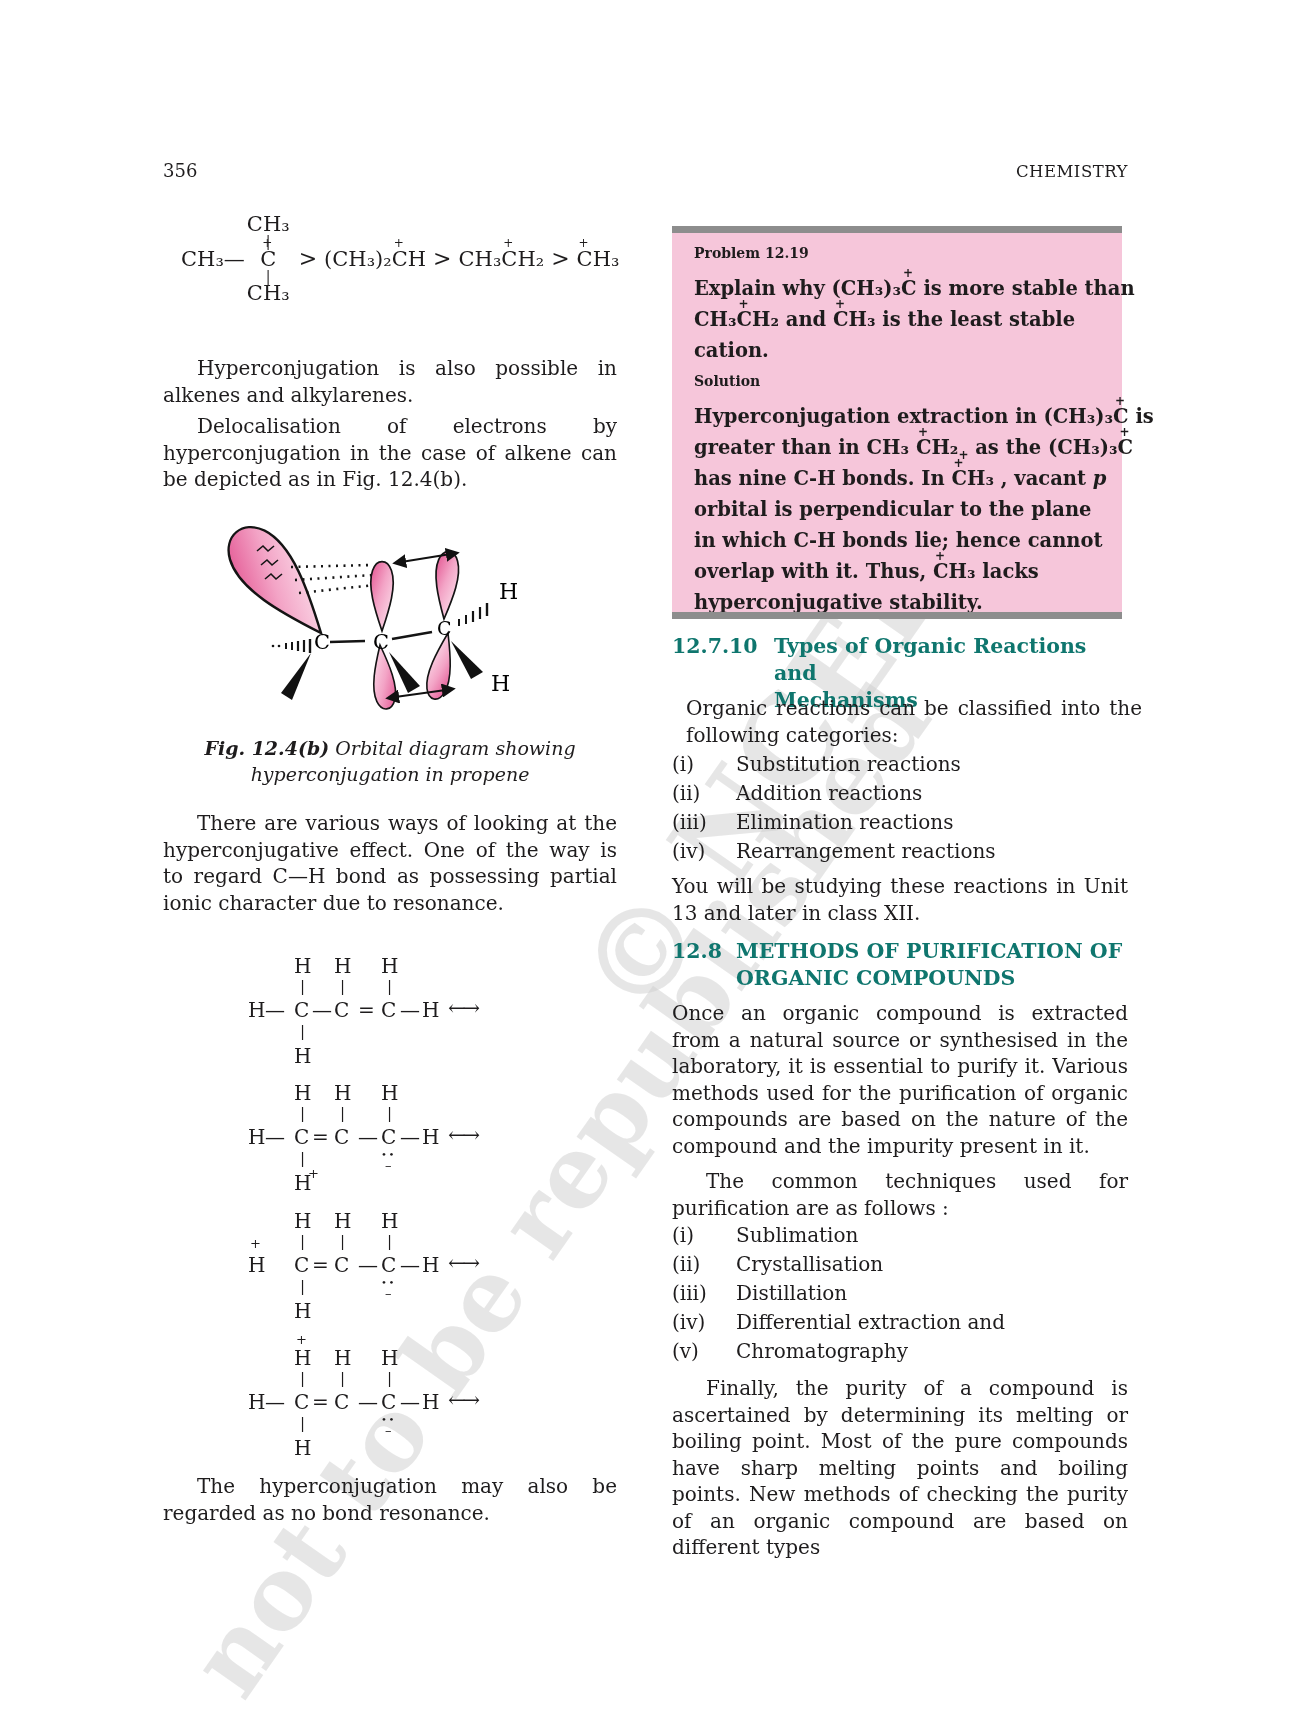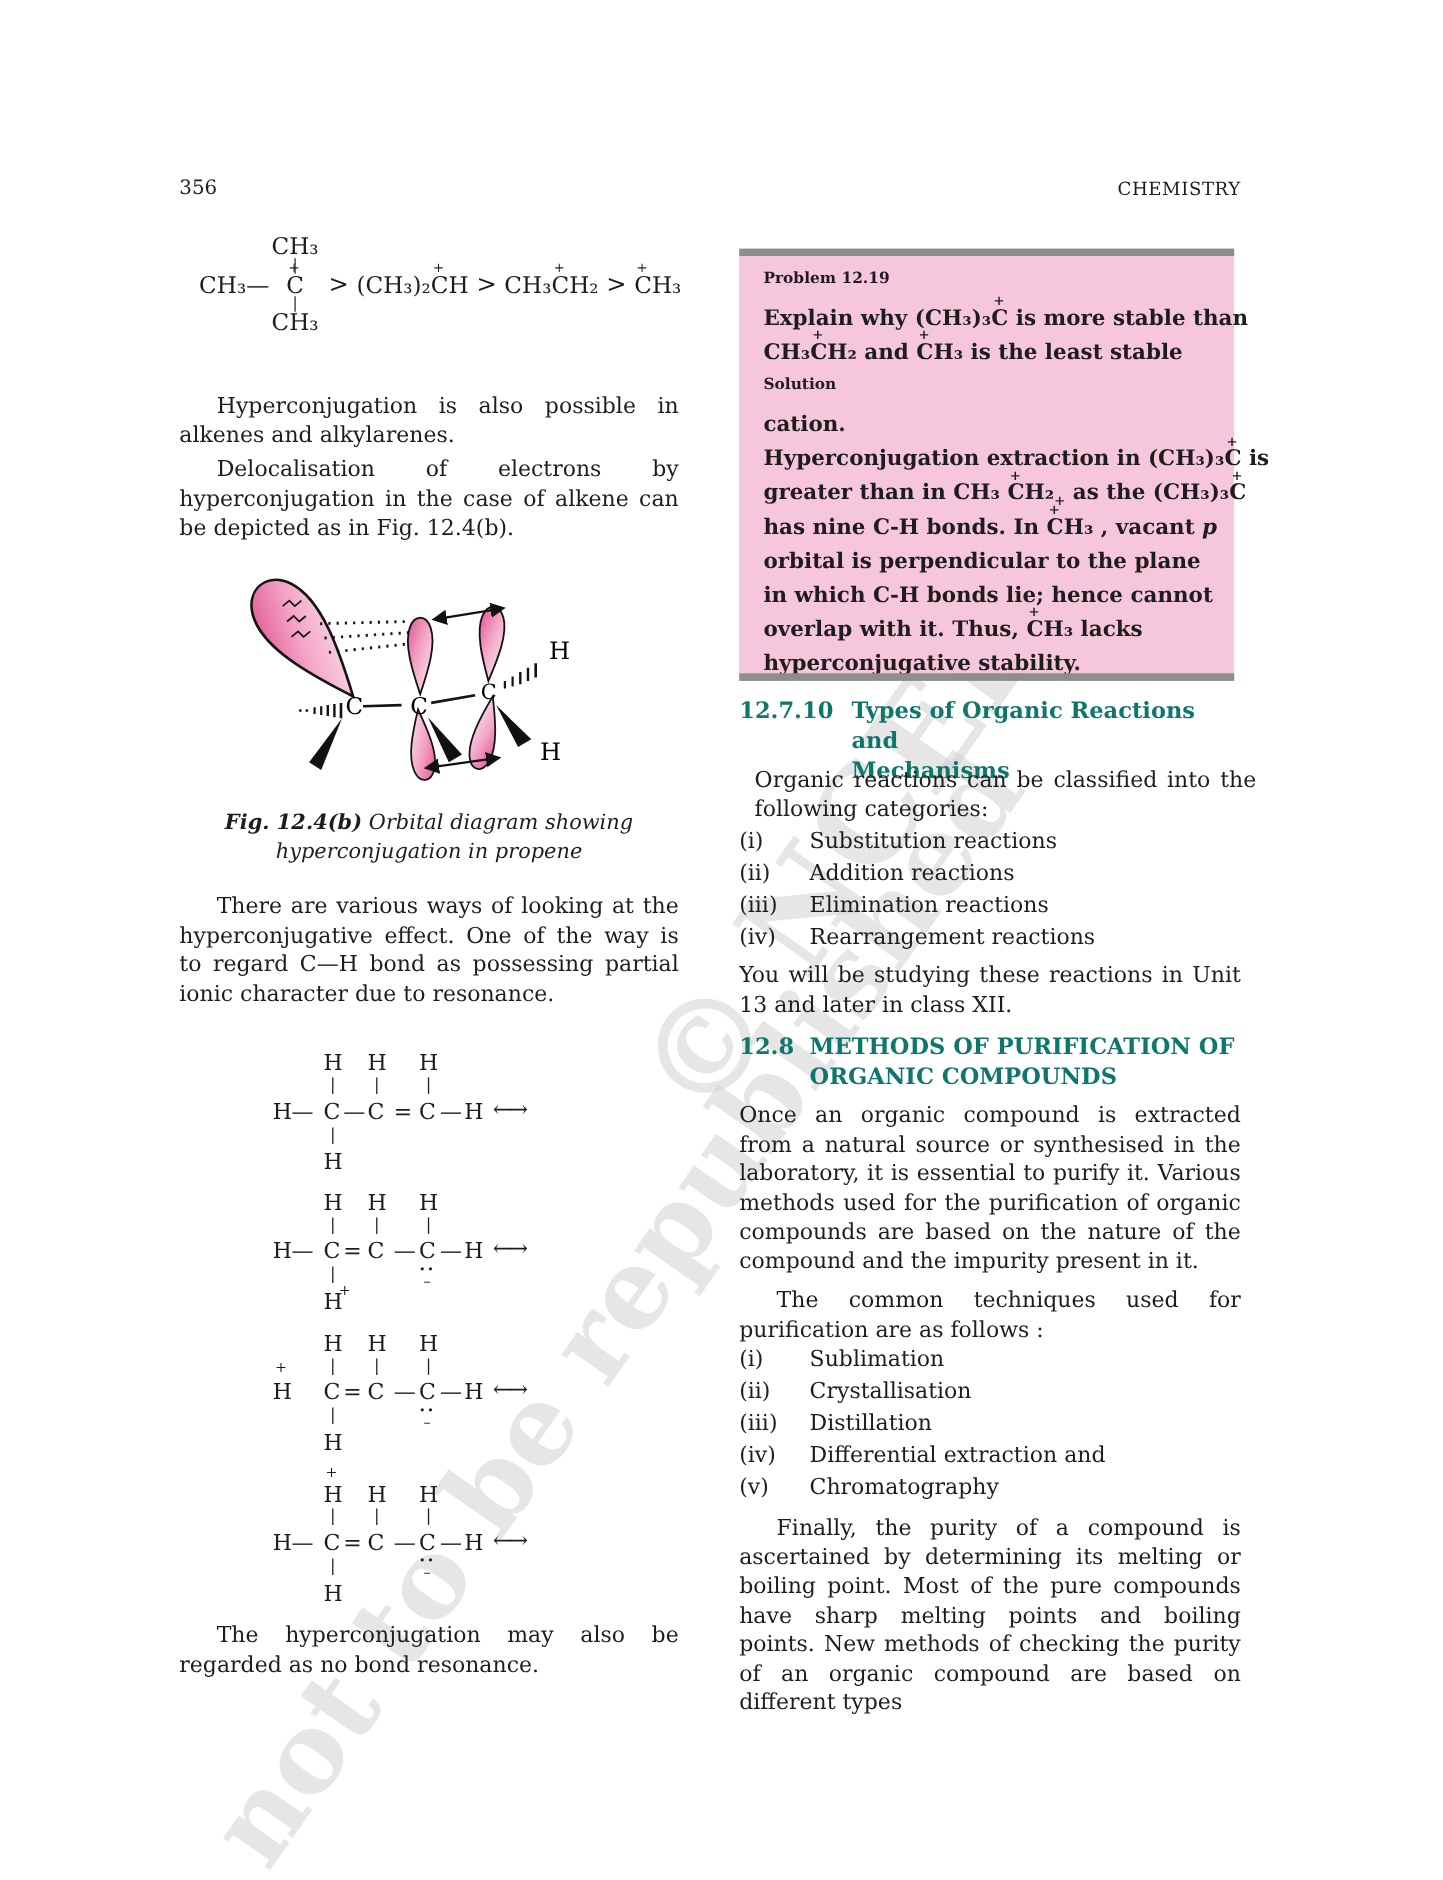--- a/index.html
+++ b/index.html
@@ -277,22 +277,22 @@
 
     <div class="abs rcol">
 
       <div>
         <div class="pbar" style="top:21px;"></div>
         <div class="pbox" style="top:28px;height:379px;">
           <div class="pinner">
             <div class="pline ptitle">Problem 12.19</div>
             <div class="pline"><span>Explain why (CH₃)₃</span><span class="cp"><span class="cpp">+</span><span>C</span></span><span> is more stable than</span></div>
             <div class="pline"><span>CH₃</span><span class="cp"><span class="cpp">+</span><span>C</span></span><span>H₂</span><span> and </span><span class="cp"><span class="cpp">+</span><span>C</span></span><span>H₃</span><span> is the least stable</span></div>
+            <div class="pline">cation.</div>
             <div class="pline ptitle" style="margin-top:3px;">Solution</div>
-            <div class="pline">cation.</div>
             <div class="pline"><span>Hyperconjugation extraction in (CH₃)₃</span><span class="cp"><span class="cpp">+</span><span>C</span></span><span> is</span></div>
             <div class="pline"><span>greater than in </span><span>CH₃ </span><span class="cp"><span class="cpp">+</span><span>C</span></span><span>H₂</span><span class="subp">+</span><span> as the (CH₃)₃</span><span class="cp"><span class="cpp">+</span><span>C</span></span></div>
             <div class="pline"><span>has nine C-H bonds. In </span><span class="cp"><span class="cpp">+</span><span>C</span></span><span>H₃</span><span> , vacant </span><span class="pit">p</span></div>
             <div class="pline">orbital is perpendicular to the plane</div>
             <div class="pline">in which C-H bonds lie; hence cannot</div>
             <div class="pline"><span>overlap with it. Thus, </span><span class="cp"><span class="cpp">+</span><span>C</span></span><span>H₃</span><span> lacks</span></div>
             <div class="pline">hyperconjugative stability.</div>
           </div>
         </div>
         <div class="pbar" style="top:407px;"></div>

